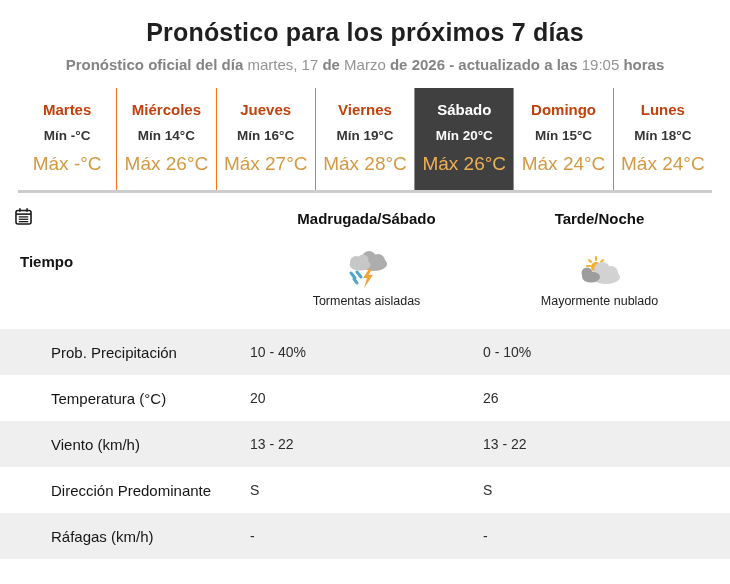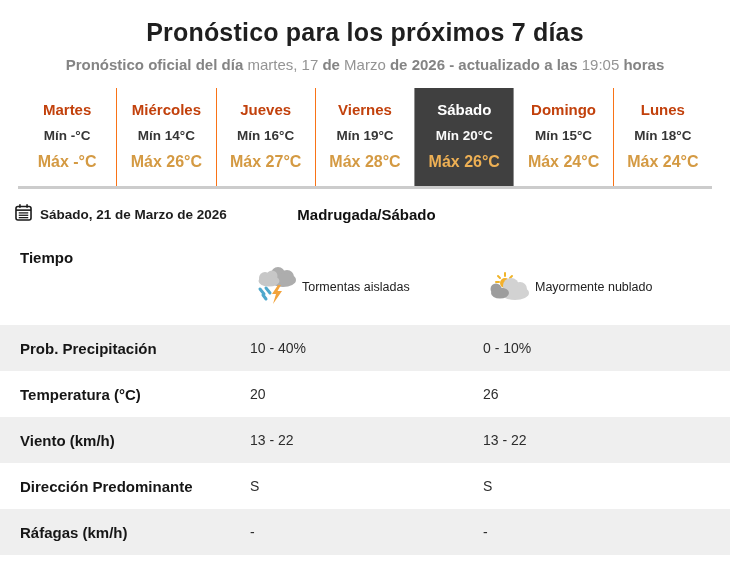--- a/index.html
+++ b/index.html
@@ -21,39 +21,39 @@
   .tabs{
     display:flex;margin:15px 18px 0;border-bottom:3px solid #cccccc;
   }
   .tab{
     flex:1;text-align:center;padding:13px 0 15px;cursor:pointer;
     border-left:1px solid #f97316;
   }
   .tab:first-child{border-left:none;}
   .tab .day{font-size:15px;font-weight:bold;color:#c2410c;margin-bottom:10px;}
   .tab .min{font-size:13.5px;font-weight:bold;color:#363636;margin-bottom:10px;}
-  .tab .max{font-size:16px;font-weight:bold;color:#d49a43;}
+  .tab .max{font-size:19px;font-weight:normal;color:#d49a43;}
   .tab.selected{background:#404040;border-left-color:#8e8e8e;}
   .tab.selected + .tab{border-left-color:#8e8e8e;}
   .tab.selected .day{color:#ffffff;}
   .tab.selected .min{color:#fbfbfb;}
   .tab.selected .max{color:#eeb054;}
   
   .grid{display:grid;grid-template-columns:250px 233px 233px;padding-right:14px;}
   .subheader{height:50px;align-items:center;}
   .date-cell{display:flex;align-items:center;padding-left:14px;}
   .date-text{font-size:13.5px;font-weight:bold;color:#1d1d1d;margin-left:7px;}
   .period-header{font-size:15px;font-weight:bold;text-align:center;color:#111;}
   .tiempo{height:86px;}
   .tiempo-label{font-size:15px;font-weight:bold;padding:10px 0 0 20px;color:#141414;}
-  .cond{display:flex;flex-direction:row;align-items:center;justify-content:flex-start;padding-top:5px;}
+  .cond{display:flex;flex-direction:column;align-items:center;justify-content:flex-start;padding-top:5px;}
   .cond .cap{font-size:12.5px;color:#222;margin-top:4px;}
   .row{height:46px;align-items:center;}
   .row.stripe{background:#efefef;}
-  .row-label{font-size:15px;font-weight:bold;padding-left:20px;color:#161616;}
+  .row-label{font-size:15px;font-weight:normal;padding-left:20px;color:#161616;margin-left:31px;}
   .row-val{font-size:14px;text-align:left;color:#2d2d2d;}
   .icon-box{height:42px;display:flex;align-items:flex-end;justify-content:center;}
 </style>
 </head>
 <body>
 
 <div class="container">
 
   <div class="page-title">Pronóstico para los próximos 7 días</div>
 
@@ -107,23 +107,23 @@
           <line x1="7.5" y1="1.5" x2="7.5" y2="6"></line>
           <line x1="16.5" y1="1.5" x2="16.5" y2="6"></line>
           <line x1="2.5" y1="9" x2="21.5" y2="9"></line>
           <g stroke-width="1.6">
             <line x1="6" y1="12.5" x2="18" y2="12.5"></line>
             <line x1="6" y1="15.5" x2="18" y2="15.5"></line>
             <line x1="6" y1="18.5" x2="18" y2="18.5"></line>
           </g>
         </svg>
       </span>
-      <span class="date-text">Sábado, 21 de Marzo de 2026</span>
     </div>
     <div class="period-header">Madrugada/Sábado</div>
+    <div class="period-header">Tarde/Noche</div>
   </div>
 
   <div class="grid tiempo">
     <div class="tiempo-label">Tiempo</div>
 
     <div class="cond">
       <div class="icon-box">
         <svg width="52" height="42" viewBox="0 0 52 42">
 
           <g fill="#adadad">

